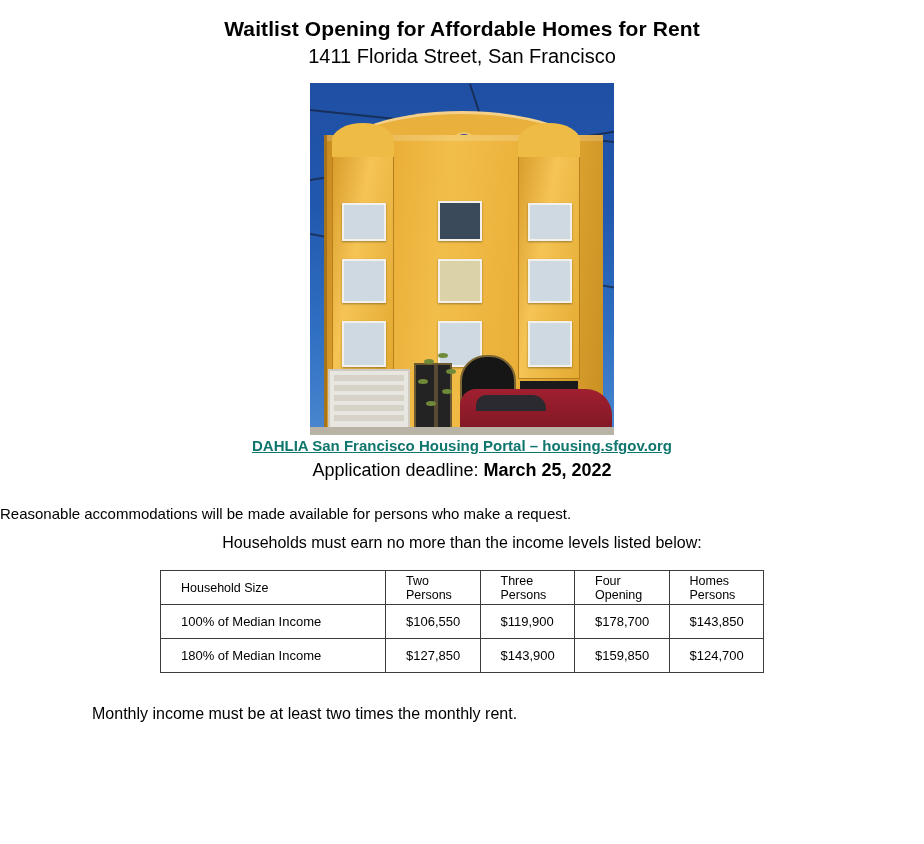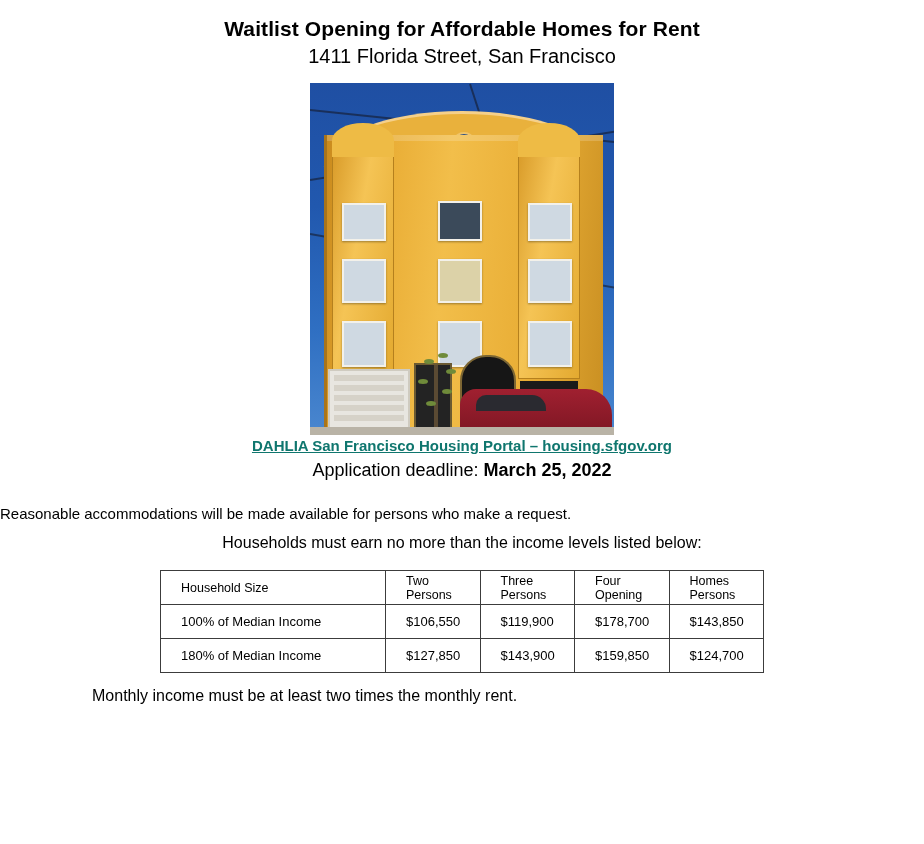--- a/index.html
+++ b/index.html
@@ -270,21 +270,21 @@
     font-weight: normal;
     height: 33px;
     padding: 0 20px;
   }
   table.income th:first-child,
   table.income td:first-child { width: 184px; }
   table.income th { font-size: 12.5px; }
 
   .footnote {
     font-size: 16px;
-    margin: 14px 0 0 92px;
+    margin: 32px 0 0 92px;
   }
 </style>
 </head>
 <body>
 
 <div class="page">
 
   <h1 class="title">Waitlist Opening for Affordable Homes for Rent</h1>
   <h2 class="subtitle">1411 Florida Street, San Francisco</h2>
 

